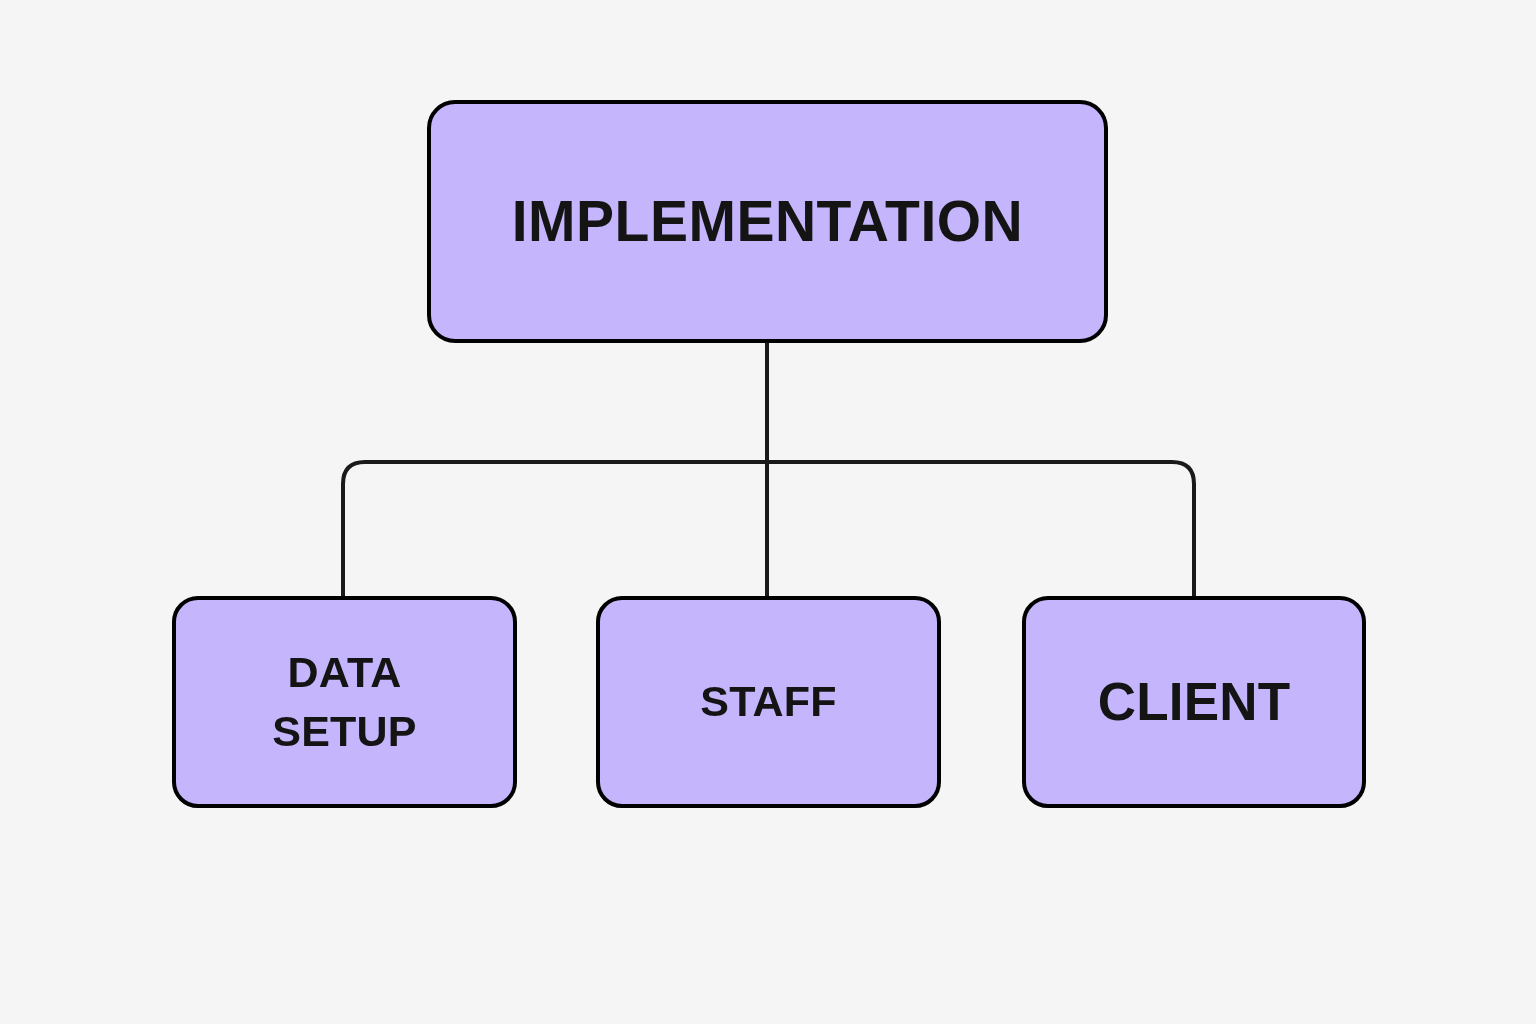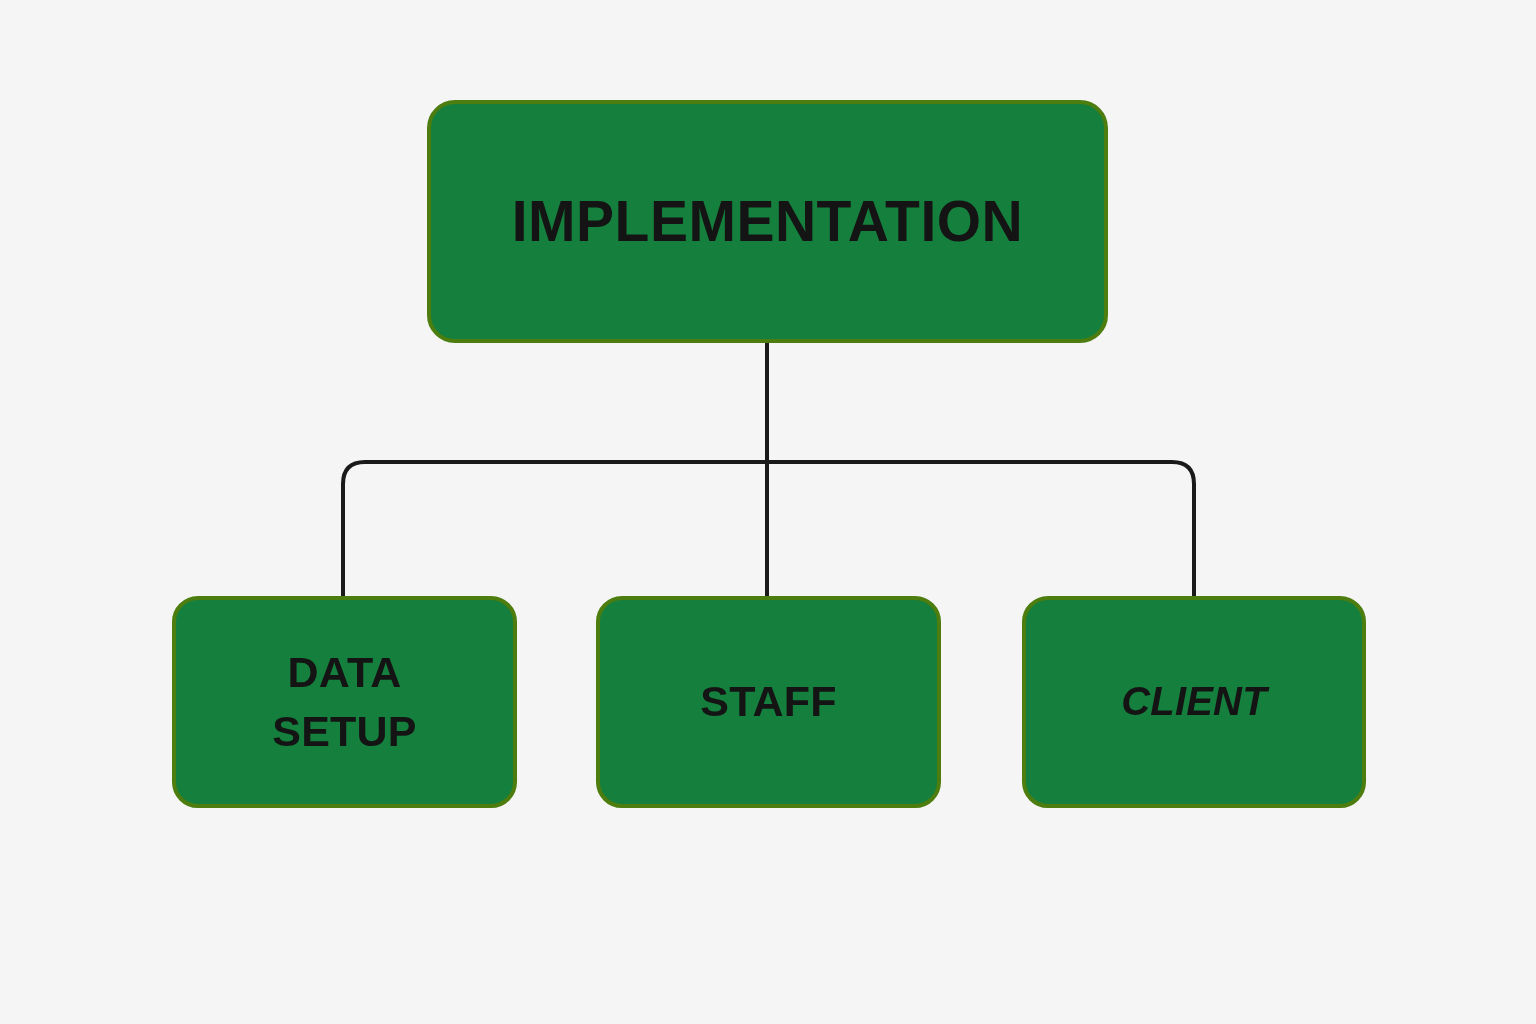--- a/index.html
+++ b/index.html
@@ -26,22 +26,22 @@
     left: 0;
     top: 0;
     width: 1536px;
     height: 1024px;
     pointer-events: none;
   }
   
   .node {
     position: absolute;
     box-sizing: border-box;
-    background: #15803d;
-    border: 4px solid #4d7c0f;
+    background: #c4b5fd;
+    border: 4px solid #000000;
     border-radius: 26px;
     display: flex;
     align-items: center;
     justify-content: center;
     text-align: center;
   }
   .node-label {
     font-weight: bold;
     color: #141414;
     letter-spacing: 0.2px;
@@ -68,21 +68,21 @@
     height: 212px;
     border-radius: 26px;
   }
   .node-child .node-label {
     font-size: 43px;
     line-height: 1.38;
   }
   #node-child-0 { left: 172px;  width: 345px; }
   #node-child-1 { left: 596px;  width: 345px; justify-content: center; }
   #node-child-2 { left: 1022px; width: 344px; }
-  #node-child-2 .node-label { font-size: 40px; padding: 0 6px; font-style: italic; }
+  #node-child-2 .node-label { font-size: 53px; padding: 0 6px; }
 </style>
 </head>
 <body>
 
 <div id="diagram-canvas">
 
   <svg id="connector-layer" viewBox="0 0 1536 1024">
     <g fill="none" stroke="#1a1a1a" stroke-width="4" stroke-linecap="butt">
 
       <path d="M 767 341 L 767 462"></path>

